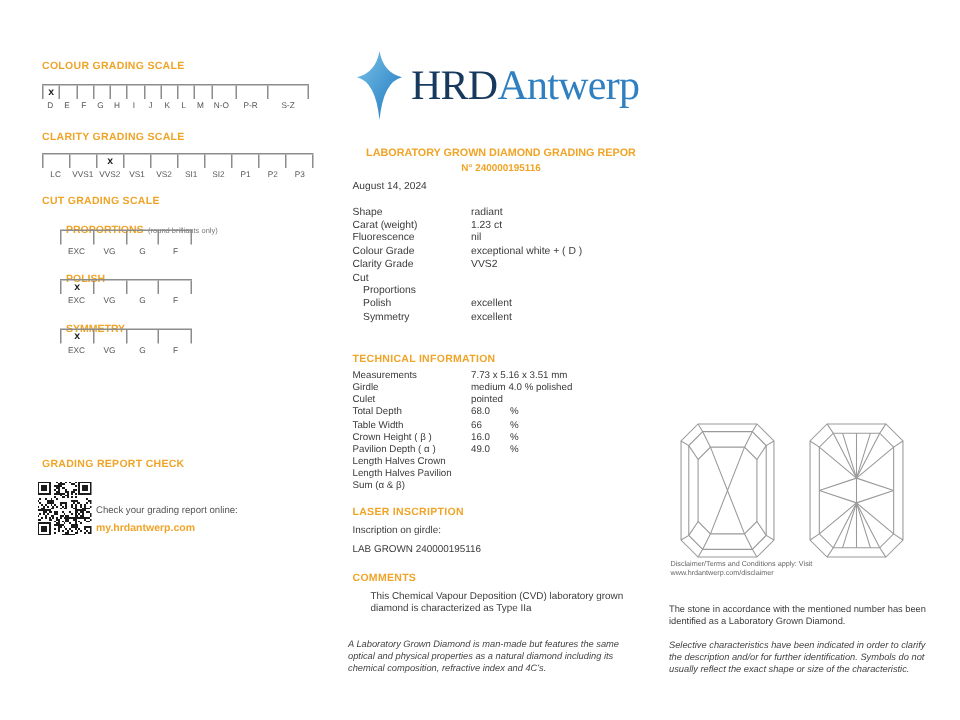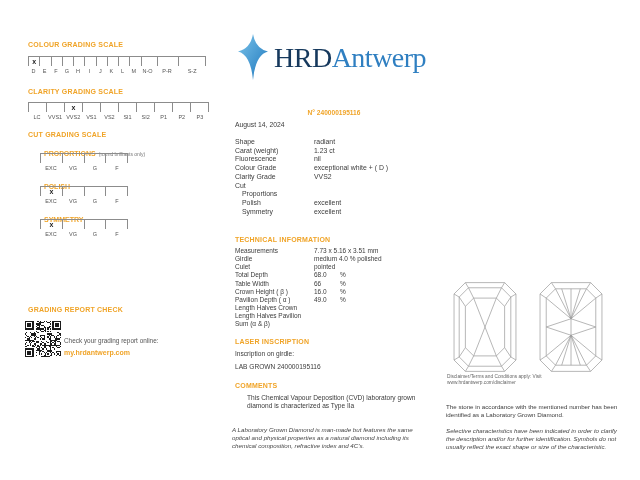--- a/index.html
+++ b/index.html
@@ -197,20 +197,21 @@
         <linearGradient id="sg" x1="0" y1="0" x2="1" y2="1">
           <stop offset="0" stop-color="#7cc4ea"></stop>
             <stop offset="1" stop-color="#1b75bc"></stop>
         </linearGradient>
       </defs>
       <path d="M17 0 Q19.5 14.5 32 17.5 Q19.5 20.5 17 46 Q14.5 20.5 2 17.5 Q14.5 14.5 17 0 Z" fill="url(#sg)"></path>
     </svg>
     <span class="logo-text"><span class="logo-hrd">HRD</span><span class="logo-antwerp">Antwerp</span></span>
   </div>
 
+  <div class="center-title" style="left:228px;top:97px">LABORATORY GROWN DIAMOND GRADING REPOR</div>
   <div class="center-no" style="left:228px;top:109px">N° 240000195116</div>
   <div class="date" style="left:235px;top:121px">August 14, 2024</div>
 
   <div id="summary-table" style="left:235px;top:138px;width:200px">
       <div class="row">
         <div class="lbl">Shape</div>
         <div class="val">radiant</div>
       </div>
       <div class="row">
         <div class="lbl">Carat (weight)</div>

